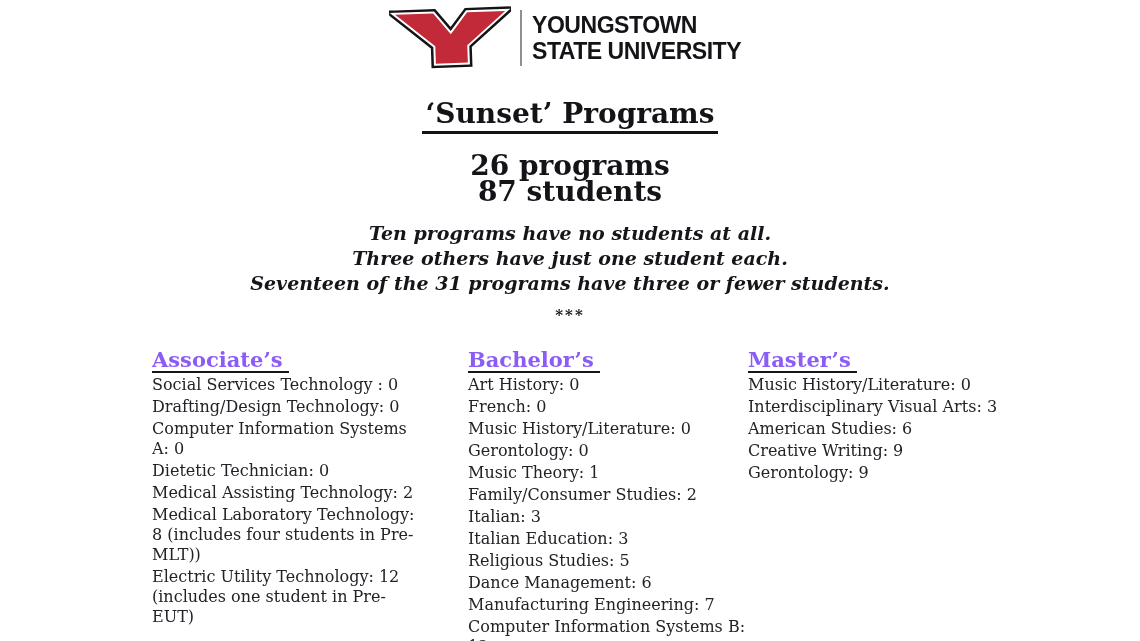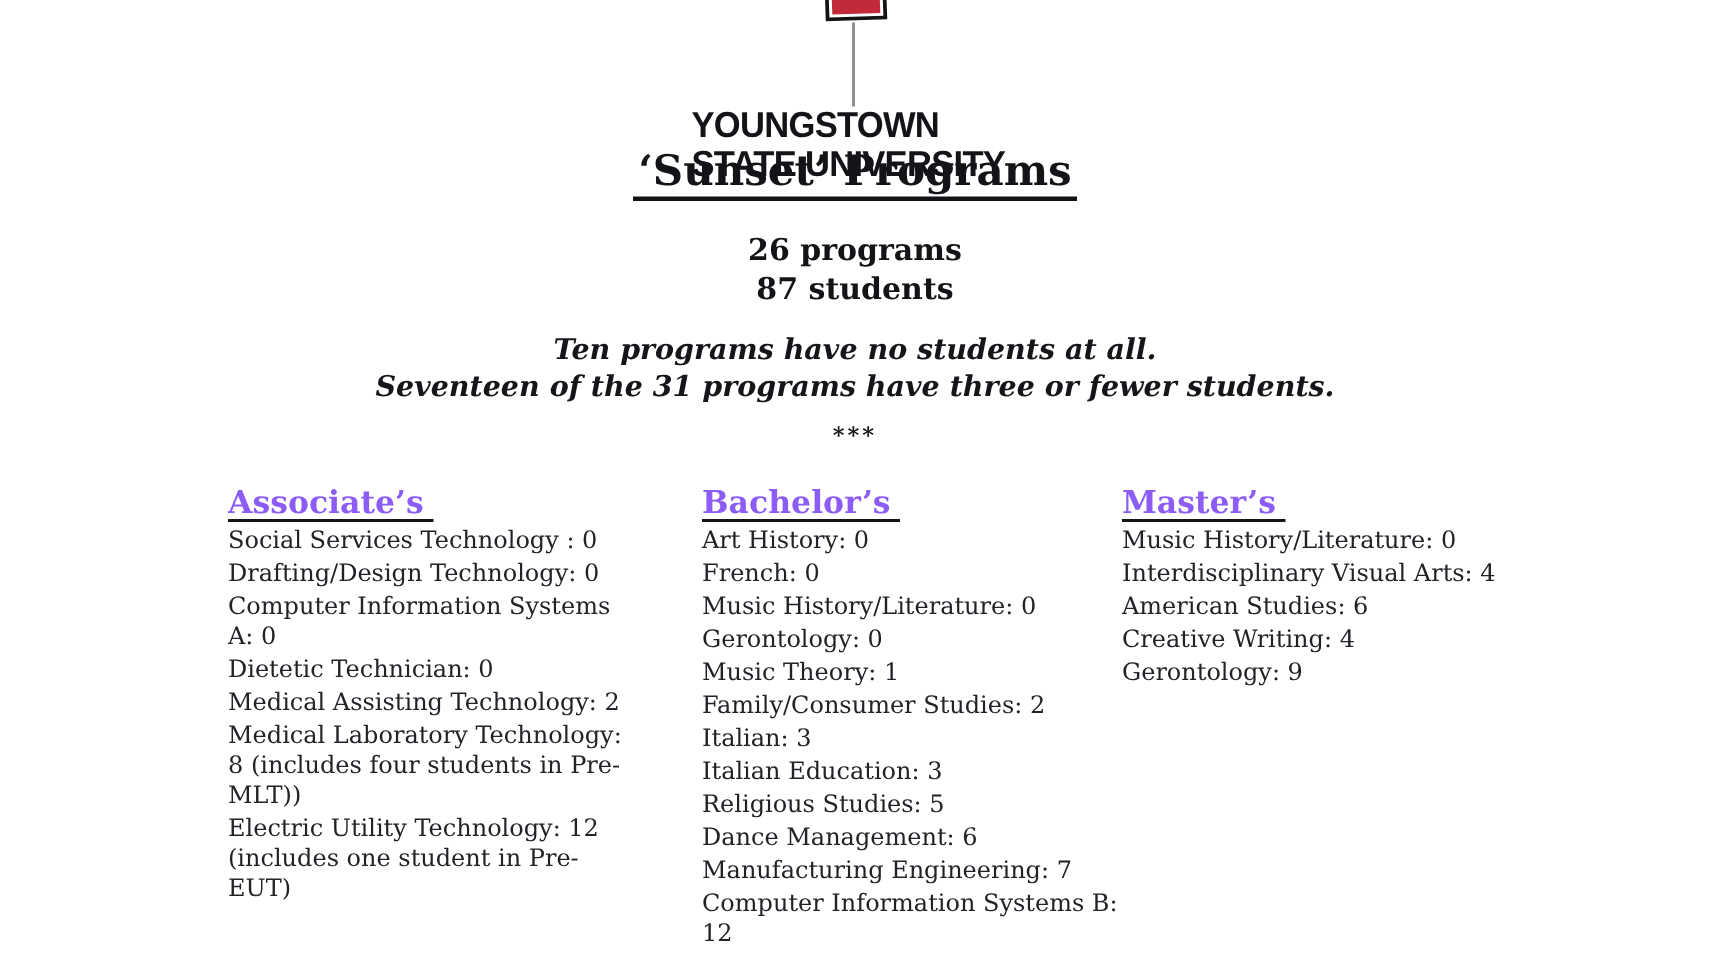--- a/index.html
+++ b/index.html
@@ -14,21 +14,20 @@
     color: #222228;
   }
 
   
   .logo-row {
     display: flex;
     justify-content: center;
     align-items: center;
     padding-top: 6px;
     height: 64px;
-    flex-direction: column;
   }
   .y-mark {
     width: 122px;
     height: 62px;
     transform: rotate(-2deg);
     flex: 0 0 auto;
   }
   .y-outer { fill: none; stroke-width: 9; stroke-linejoin: miter; stroke-miterlimit: 8; }
   .y-inner { fill: none; stroke-width: 4; stroke-linejoin: miter; stroke-miterlimit: 8; }
   .y-fill  { stroke: none; }
@@ -58,21 +57,21 @@
     font-size: 28px;
     font-weight: 700;
     color: #141418;
     border-bottom: 3px solid #141418;
     padding: 0 3px 1px 3px;
     line-height: 1.15;
   }
   .stats {
     margin-top: 19px;
     text-align: center;
-    font-size: 20px;
+    font-size: 28px;
     font-weight: 700;
     line-height: 26px;
     color: #141418;
   }
   .notes {
     margin-top: 16px;
     text-align: center;
     font-size: 19px;
     font-weight: 700;
     font-style: italic;
@@ -140,30 +139,31 @@
     <span class="title">‘Sunset’ Programs</span>
   </div>
 
   <div class="stats">
     <div>26 programs</div>
     <div>87 students</div>
   </div>
 
   <div class="notes">
     <div>Ten programs have no students at all.</div>
+    <div>Three others have just one student each.</div>
     <div>Seventeen of the 31 programs have three or fewer students.</div>
   </div>
 
   <div class="separator">***</div>
 
   <div class="columns">
       <div class="column"><div class="column-heading">Associate’s</div><div class="program-item">Social Services Technology : 0</div><div class="program-item">Drafting/Design Technology: 0</div><div class="program-item">Computer Information Systems
 A: 0</div><div class="program-item">Dietetic Technician: 0</div><div class="program-item">Medical Assisting Technology: 2</div><div class="program-item">Medical Laboratory Technology:
 8 (includes four students in Pre-
 MLT))</div><div class="program-item">Electric Utility Technology: 12
 (includes one student in Pre-
 EUT)</div></div>
       <div class="column"><div class="column-heading">Bachelor’s</div><div class="program-item">Art History: 0</div><div class="program-item">French: 0</div><div class="program-item">Music History/Literature: 0</div><div class="program-item">Gerontology: 0</div><div class="program-item">Music Theory: 1</div><div class="program-item">Family/Consumer Studies: 2</div><div class="program-item">Italian: 3</div><div class="program-item">Italian Education: 3</div><div class="program-item">Religious Studies: 5</div><div class="program-item">Dance Management: 6</div><div class="program-item">Manufacturing Engineering: 7</div><div class="program-item">Computer Information Systems B:
 12</div></div>
-      <div class="column"><div class="column-heading">Master’s</div><div class="program-item">Music History/Literature: 0</div><div class="program-item">Interdisciplinary Visual Arts: 4</div><div class="program-item">American Studies: 6</div><div class="program-item">Creative Writing: 4</div><div class="program-item">Gerontology: 9</div></div>
+      <div class="column"><div class="column-heading">Master’s</div><div class="program-item">Music History/Literature: 0</div><div class="program-item">Interdisciplinary Visual Arts: 3</div><div class="program-item">American Studies: 6</div><div class="program-item">Creative Writing: 9</div><div class="program-item">Gerontology: 9</div></div>
     </div>
 
 </div>
 
 </body></html>

